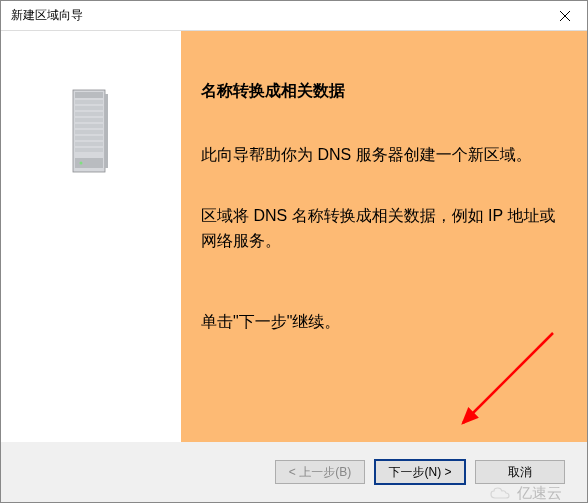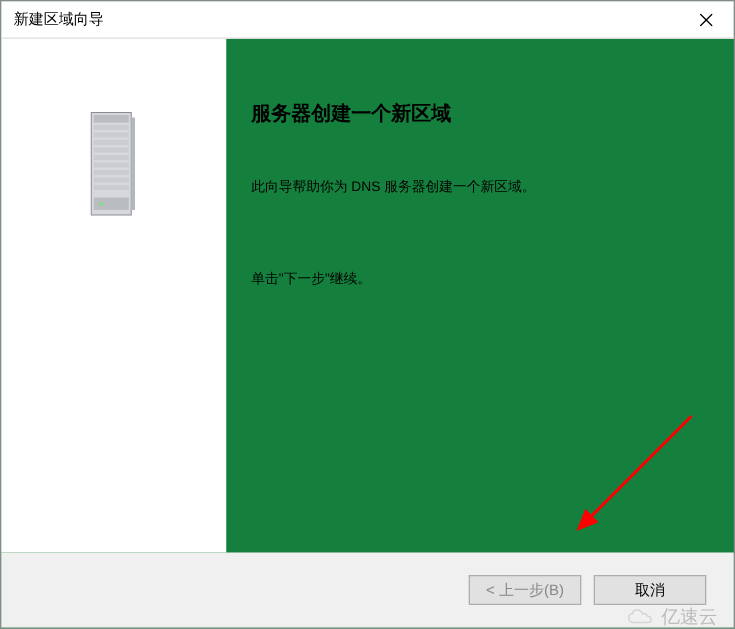--- a/index.html
+++ b/index.html
@@ -11,21 +11,21 @@
       font-family: "Microsoft YaHei", "Segoe UI", Tahoma, sans-serif;
       background: #f0f0f0;
       width: 588px;
       height: 503px;
       position: relative;
       overflow: hidden;
     }
     .window {
       width: 100%;
       height: 100%;
-      background: #15803d;
+      background: #fdba74;
       border: 1px solid #888;
       display: flex;
       flex-direction: column;
     }
     .titlebar {
       height: 30px;
       border-bottom: 1px solid #ddd;
       display: flex;
       align-items: center;
       padding: 0 0 0 10px;
@@ -68,21 +68,21 @@
       padding: 50px 30px 10px 20px;
       color: #000;
     }
     .heading {
       font-size: 16px;
       font-weight: bold;
       margin-bottom: 40px;
       color: #000;
     }
     .paragraph {
-      font-size: 11px;
+      font-size: 16px;
       line-height: 1.6;
       margin-bottom: 35px;
       color: #000;
     }
     .buttons {
       height: 60px;
       border-top: 0;
       display: flex;
       justify-content: flex-end;
       align-items: center;
@@ -108,21 +108,21 @@
       cursor: not-allowed;
       background: #e1e1e1;
       text-align: right;
     }
     .btn-highlight {
       outline: 2px solid #0a3a8a;
       outline-offset: -1px;
     }
     .watermark {
       position: absolute;
-      right: 14px;
+      right: 26px;
       bottom: 0px;
       font-size: 15px;
       color: #bbb;
       font-weight: normal;
       display: flex;
       align-items: center;
       gap: 4px;
       pointer-events: none;
     }
     .watermark-icon {
@@ -163,28 +163,30 @@
         <rect x="8" y="50" width="28" height="4" fill="#c9ccd0"></rect>
         <rect x="8" y="56" width="28" height="4" fill="#c9ccd0"></rect>
         <rect x="8" y="62" width="28" height="4" fill="#c9ccd0"></rect>
         <rect x="8" y="72" width="28" height="10" fill="#b9bcc0"></rect>
         <circle cx="14" cy="77" r="1.5" fill="#7fe07f"></circle>
         <rect x="38" y="8" width="3" height="74" fill="#b4b7bb"></rect>
       </svg>
     </div>
 
     <div class="main">
-      <div class="heading">服务器创建一个新区域</div>
+      <div class="heading">名称转换成相关数据</div>
       <div class="paragraph">此向导帮助你为 DNS 服务器创建一个新区域。</div>
+      <div class="paragraph">区域将 DNS 名称转换成相关数据，例如 IP 地址或网络服务。</div>
       <div class="paragraph" style="margin-top:55px;">单击"下一步"继续。</div>
     </div>
   </div>
 
   <div class="buttons">
     <button class="btn" disabled="">&lt; 上一步(B)</button>
+    <button class="btn btn-highlight">下一步(N) &gt;</button>
     <button class="btn" style="margin-left:0;">取消</button>
   </div>
 </div>
 
 <svg class="arrow-annotation" width="160" height="120">
   <defs>
     <marker id="arrowhead" markerWidth="8" markerHeight="8" refX="6" refY="3" orient="auto">
       <polygon points="0 0, 7 3, 0 6" fill="#ff0000"></polygon>
     </marker>
   </defs>

